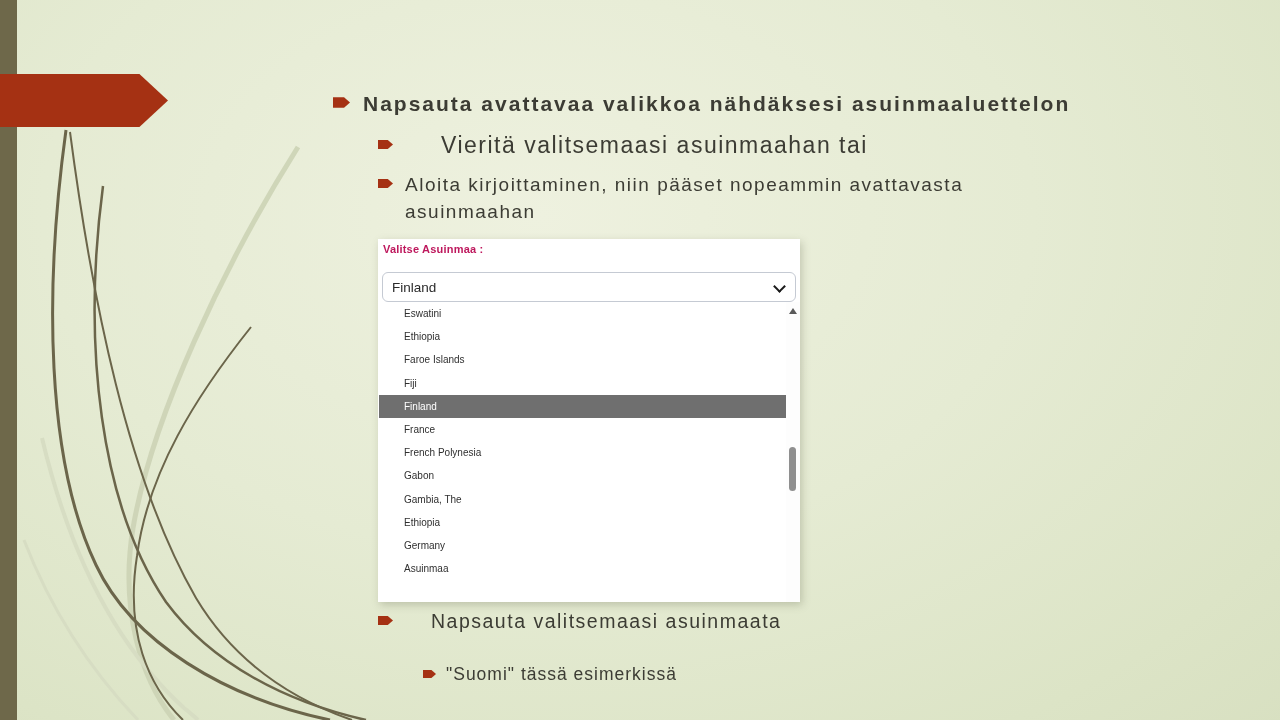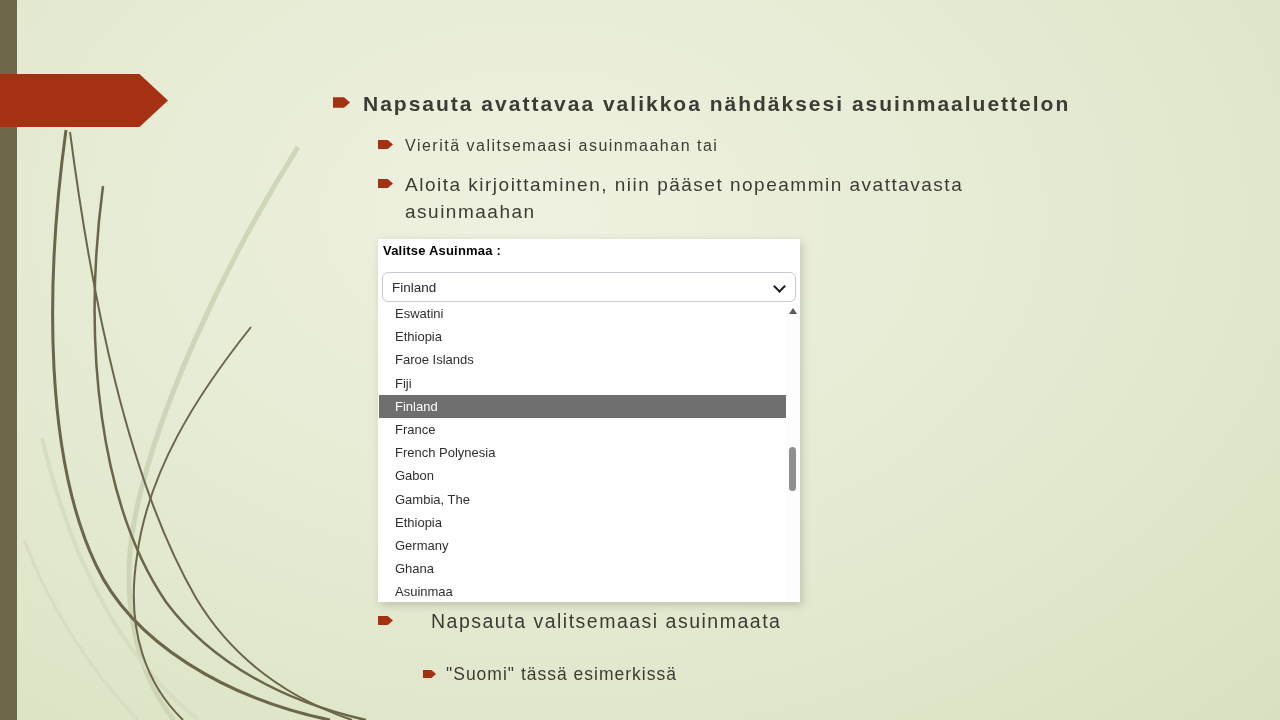--- a/index.html
+++ b/index.html
@@ -28,56 +28,56 @@
     font-size:31px; line-height:40px; letter-spacing:1px;
     color:var(--slide-text); z-index:2;
   }
   .bullet{position:absolute; display:flex; align-items:flex-start; color:var(--slide-text); z-index:2;}
   .marker{
     flex:0 0 auto; display:inline-block; background:var(--accent-red);
     clip-path:polygon(0 10%, 65% 10%, 100% 50%, 65% 90%, 0 90%);
   }
   .b1{left:333px; top:90px; font-size:21px; line-height:27px; letter-spacing:2px;font-weight:bold;}
   .b1 .marker{width:17px; height:13px; margin:6px 13px 0 0;}
-  .b2{left:378px; top:132px; font-size:16px; line-height:27px; letter-spacing:1.5px;}
+  .b2{left:378px; top:132px; font-size:23px; line-height:27px; letter-spacing:1.5px;gap:36px;}
   .b3{left:378px; top:171px; font-size:19px; line-height:27px; letter-spacing:1.5px;}
   .b3 .btext{max-width:640px;}
   .b2 .marker,.b3 .marker{width:15px; height:11px; margin:7px 12px 0 0;}
   .b4{left:378px; top:608px; font-size:19.5px; line-height:26px; letter-spacing:1.5px;gap:26px;}
   .b4 .marker{width:15px; height:11px; margin:7px 12px 0 0;}
   .b5{left:423px; top:662px; font-size:17.5px; line-height:24px; letter-spacing:1px;}
   .b5 .marker{width:13px; height:10px; margin:7px 10px 0 0;}
 
   
   .panel{
     position:absolute; left:378px; top:239px; width:422px; height:363px;
     background:#ffffff; z-index:4;
     box-shadow:2px 3px 8px rgba(90,95,70,0.28);
     color:#242424;
   }
   .form-label{
-    position:absolute; left:5px; top:4px; font-size:13px; font-weight:bold;
-    letter-spacing:0.2px; color:#000000;
+    position:absolute; left:5px; top:4px; font-size:11px; font-weight:bold;
+    letter-spacing:0.2px; color:#be185d;
   }
   .select-box{
     position:absolute; left:4px; top:33px; width:412px; height:28px;
     border:1px solid #c5cad3; border-radius:6px; background:#fff;
     display:flex; align-items:center; cursor:pointer;
   }
   .select-value{margin-left:9px; font-size:13.5px; font-weight:500; color:#2a2a2a;}
   .chevron{
     position:absolute; right:11px; top:9px; width:7px; height:7px;
     border-right:2px solid #1a1a1a; border-bottom:2px solid #1a1a1a;
     transform:rotate(45deg);
   }
   .listbox{position:absolute; left:0; top:63px; width:422px; height:300px; overflow:hidden; background:#fff;}
   .rows{position:absolute; left:1px; top:0; right:14px;}
   .country-row{
-    height:23.2px; display:flex; align-items:center; padding-left:16px;
-    font-size:13px; font-weight:500; color:#2f2f2f; cursor:pointer;
+    height:23.2px; display:flex; align-items:center; padding-left:25px;
+    font-size:10px; font-weight:500; color:#2f2f2f; cursor:pointer;
   }
   .country-row.selected{background:var(--highlight); color:#ffffff;}
   .scrollbar{position:absolute; right:0; top:0; width:14px; height:300px; background:#fdfdfd;}
   .scroll-up{
     position:absolute; left:3px; top:6px; width:0; height:0;
     border-left:4px solid transparent; border-right:4px solid transparent;
     border-bottom:6px solid #5a5a5a; cursor:pointer;
   }
   .scroll-thumb{
     position:absolute; left:3px; top:145px; width:7px; height:44px;
@@ -138,21 +138,20 @@
           <div class="country-row">Ethiopia</div>
           <div class="country-row">Faroe Islands</div>
           <div class="country-row">Fiji</div>
           <div class="country-row selected">Finland</div>
           <div class="country-row">France</div>
           <div class="country-row">French Polynesia</div>
           <div class="country-row">Gabon</div>
           <div class="country-row">Gambia, The</div>
           <div class="country-row">Ethiopia</div>
           <div class="country-row">Germany</div>
-          <div class="country-row">Ghana</div>
           <div class="country-row">Asuinmaa</div>
         </div>
       <div class="scrollbar">
         <span class="scroll-up"></span>
         <span class="scroll-thumb"></span>
       </div>
     </div>
   </div>
 
 </div>

